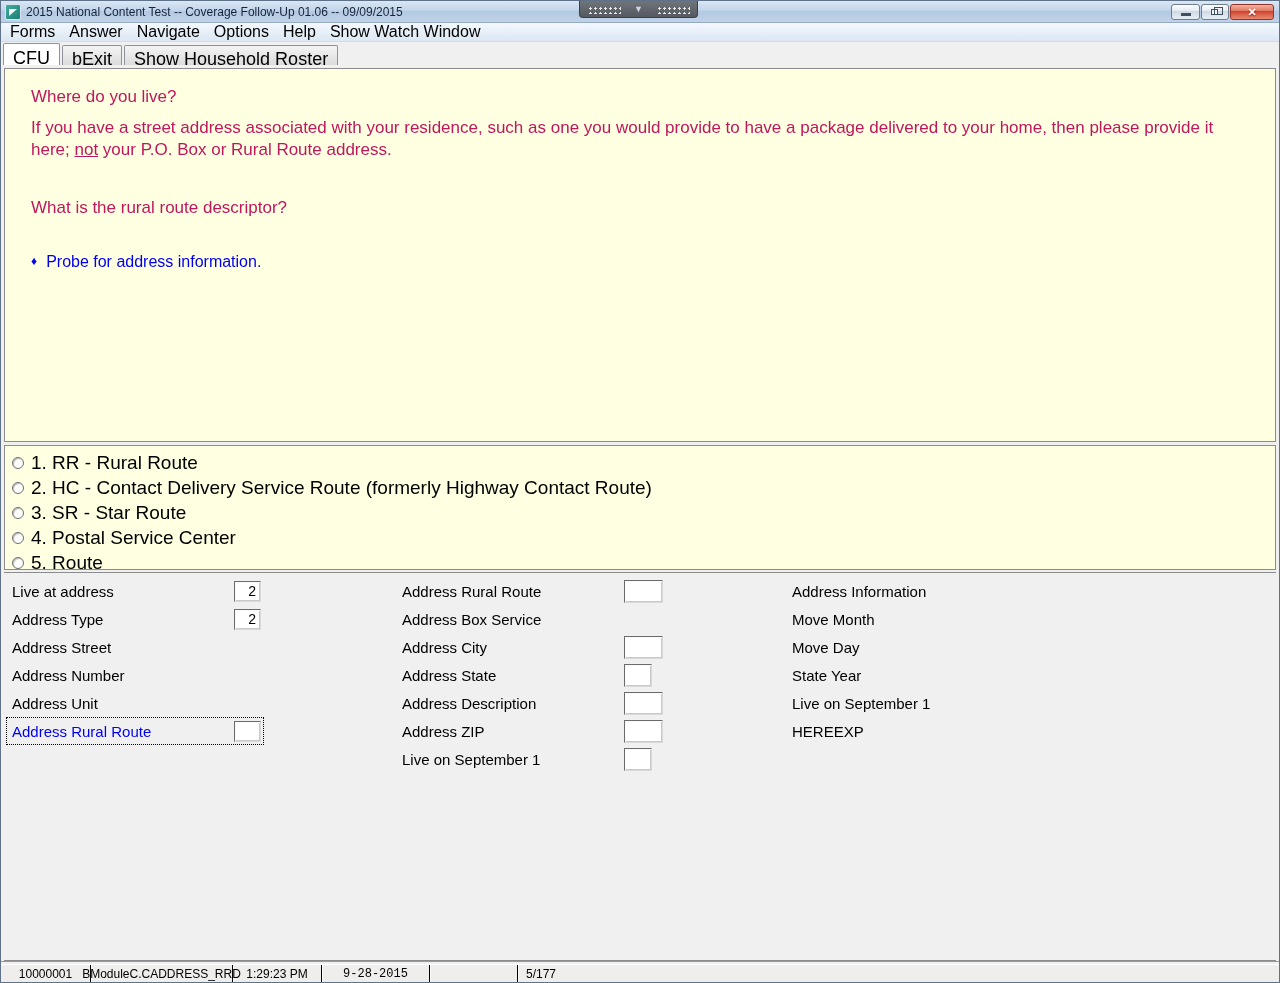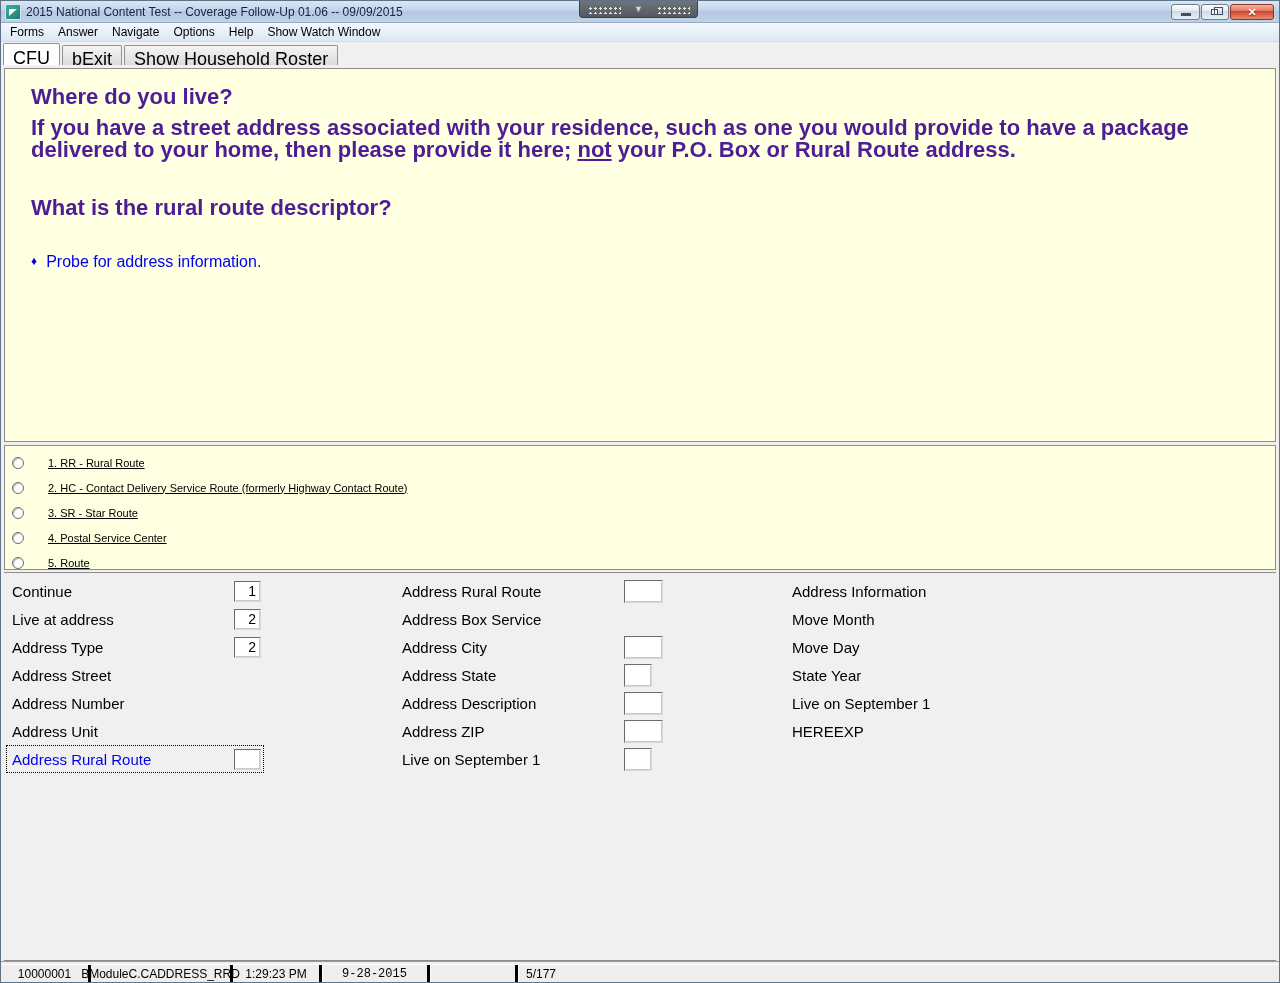--- a/index.html
+++ b/index.html
@@ -38,47 +38,47 @@
     border:1px solid #41505f; background:#f4f7fa; }
   .glyph-restore::before { content:""; position:absolute; left:2px; top:-3px; width:7px; height:6px;
     border:1px solid #41505f; }
   .glyph-close { color:#fff; font-size:11px; font-weight:bold; text-align:center;
     line-height:14px; display:block; text-shadow:0 1px 1px #7e2013; }
 
   
   .menubar { height:19px; flex:0 0 19px; display:flex; align-items:center;
     background:linear-gradient(#f3f8fd,#dce7f3); border-bottom:1px solid #d0dcea;
     padding-left:2px; }
-  .menu-item { font-size:12px; color:#000; padding:2px 7px; cursor:default; }
+  .menu-item { font-size:16px; color:#000; padding:2px 7px; cursor:default; }
 
   
   .tabstrip { height:23px; flex:0 0 23px; background:#f0f0f0; display:flex;
     align-items:flex-end; padding-left:2px; position:relative; }
   .tab { font-size:18px; color:#000; border:1px solid #8f9399; border-bottom:none;
     border-radius:2px 2px 0 0; padding:3px 9px 3px 9px; margin-right:2px;
     background:linear-gradient(#f4f4f4,#dcdcdc); height:20px; }
   .tab.active { background:#ffffff; height:22px; padding-top:4px; position:relative; z-index:2; }
 
   
   .content { flex:1 1 auto; background:#f0f0f0; display:flex; flex-direction:column;
     padding:3px 3px 0 3px; }
   .panel { border:1px solid #8c8c8c; background:#ffffe1; }
   .question-panel { height:374px; padding:17px 20px 0 26px; overflow:hidden; }
-  .q-text { font-size:22px; font-weight:bold; color:#4c1d95; line-height:22px; }
+  .q-text { font-size:17px; font-weight:normal; color:#be185d; line-height:22px; }
   .q-para { margin-top:9px; }
   .q-underline { text-decoration:underline; }
   .q-followup { margin-top:36px; }
   .probe-line { margin-top:34px; font-size:16px; color:#0000ee; font-weight:normal; }
   .probe-bullet { font-size:12px; vertical-align:2px; margin-right:9px; color:#0000ee; }
 
   .options-panel { height:125px; margin-top:3px; padding:4px 0 0 7px; }
   .option-row { height:25px; display:flex; align-items:center; }
   .radio { width:12px; height:12px; border-radius:50%; background:#fff;
     border:1px solid #6e6e6e; box-shadow:inset 1px 1px 1px #b9b9b9; flex:0 0 12px; }
-  .option-label { font-size:11px; color:#000; margin-left:24px; white-space:nowrap;text-decoration:underline; }
+  .option-label { font-size:19px; color:#000; margin-left:7px; white-space:nowrap; }
 
   .form-panel { flex:1 1 auto; margin-top:2px; background:#f0f0f0;
     border-top:1px solid #8c8c8c; border-bottom:1px solid #8c8c8c; position:relative; }
   .fcol { position:absolute; top:4px; }
   .fcol1 { left:8px; width:252px; }
   .fcol2 { left:398px; width:262px; }
   .fcol3 { left:788px; width:260px; }
   .frow { height:28px; display:flex; align-items:center; position:relative; }
   .flabel { font-size:15px; color:#000; white-space:nowrap; }
   .fbox { position:absolute; height:21px; background:#fff; font-size:14px;
@@ -92,21 +92,21 @@
   .frow.focused { margin-left:-6px; padding-left:6px; width:258px; }
   .frow.focused .flabel { color:#0000ee; }
   .frow.focused .fbox { left:228px; }
 
   
   .status-strip { height:3px; flex:0 0 3px; background:#f0f0f0;
     border-top:1px solid #9a9a9a; }
   .statusbar { height:18px; flex:0 0 18px; background:#f0eeec;
     border-top:1px solid #fff; display:flex; align-items:stretch; font-size:12px; color:#000; }
   .scell { display:flex; align-items:center; justify-content:center;
-    border-right:3px solid #000000; box-shadow:1px 0 0 #fdfcfb; white-space:nowrap; }
+    border-right:1px solid #000000; box-shadow:1px 0 0 #fdfcfb; white-space:nowrap; }
   .scell:last-child { border-right:none; box-shadow:none; justify-content:flex-start;
     padding-left:8px; }
   .sc1{width:90px;} .sc2{width:142px;} .sc3{width:89px;} .sc4{width:108px;font-family:Liberation Mono, monospace;}
   .sc5{width:88px;} .sc6{width:250px;}
 </style>
 </head>
 <body>
 
 <div class="window">
 
@@ -179,24 +179,20 @@
       <div class="option-row">
         <span class="radio"></span>
         <span class="option-label">5. Route</span>
       </div>
     </div>
 
     <div class="form-panel">
 
       <div class="fcol fcol1">
         <div class="frow">
-          <span class="flabel">Continue</span>
-          <input class="fbox" value="1" style="">
-        </div>
-        <div class="frow">
           <span class="flabel">Live at address</span>
           <input class="fbox" value="2" style="">
         </div>
         <div class="frow">
           <span class="flabel">Address Type</span>
           <input class="fbox" value="2" style="">
         </div>
         <div class="frow">
           <span class="flabel">Address Street</span>
         </div>

